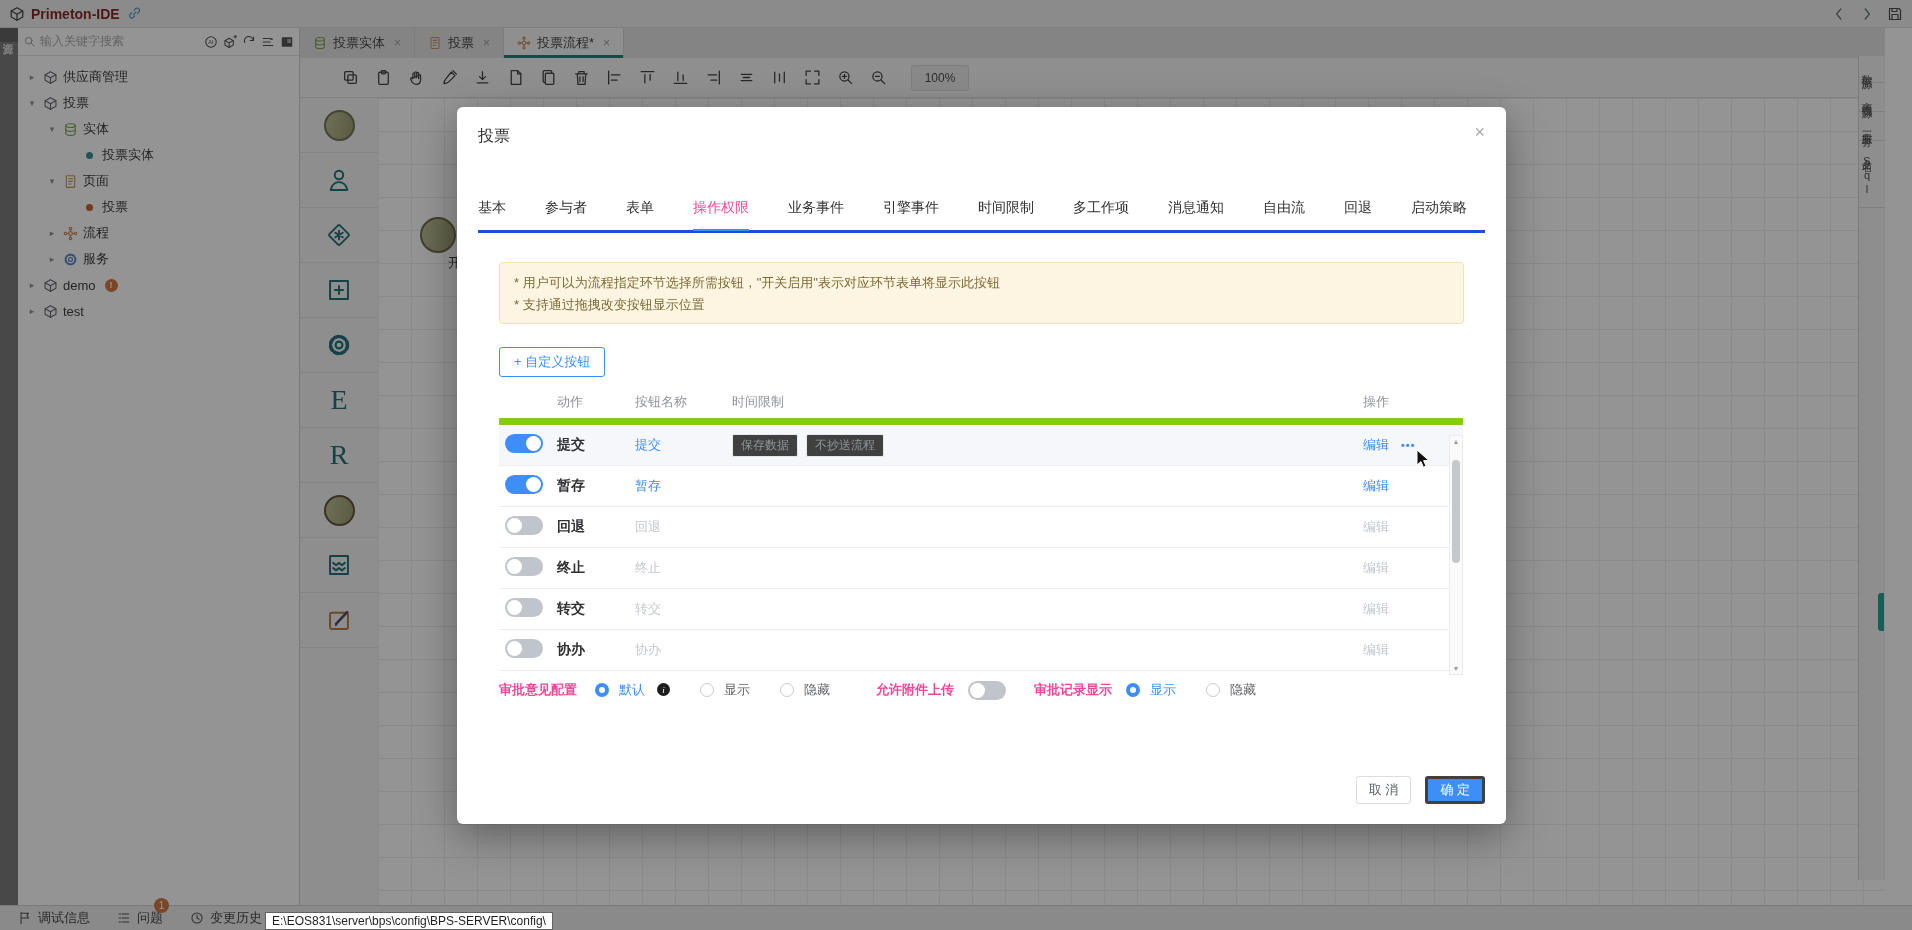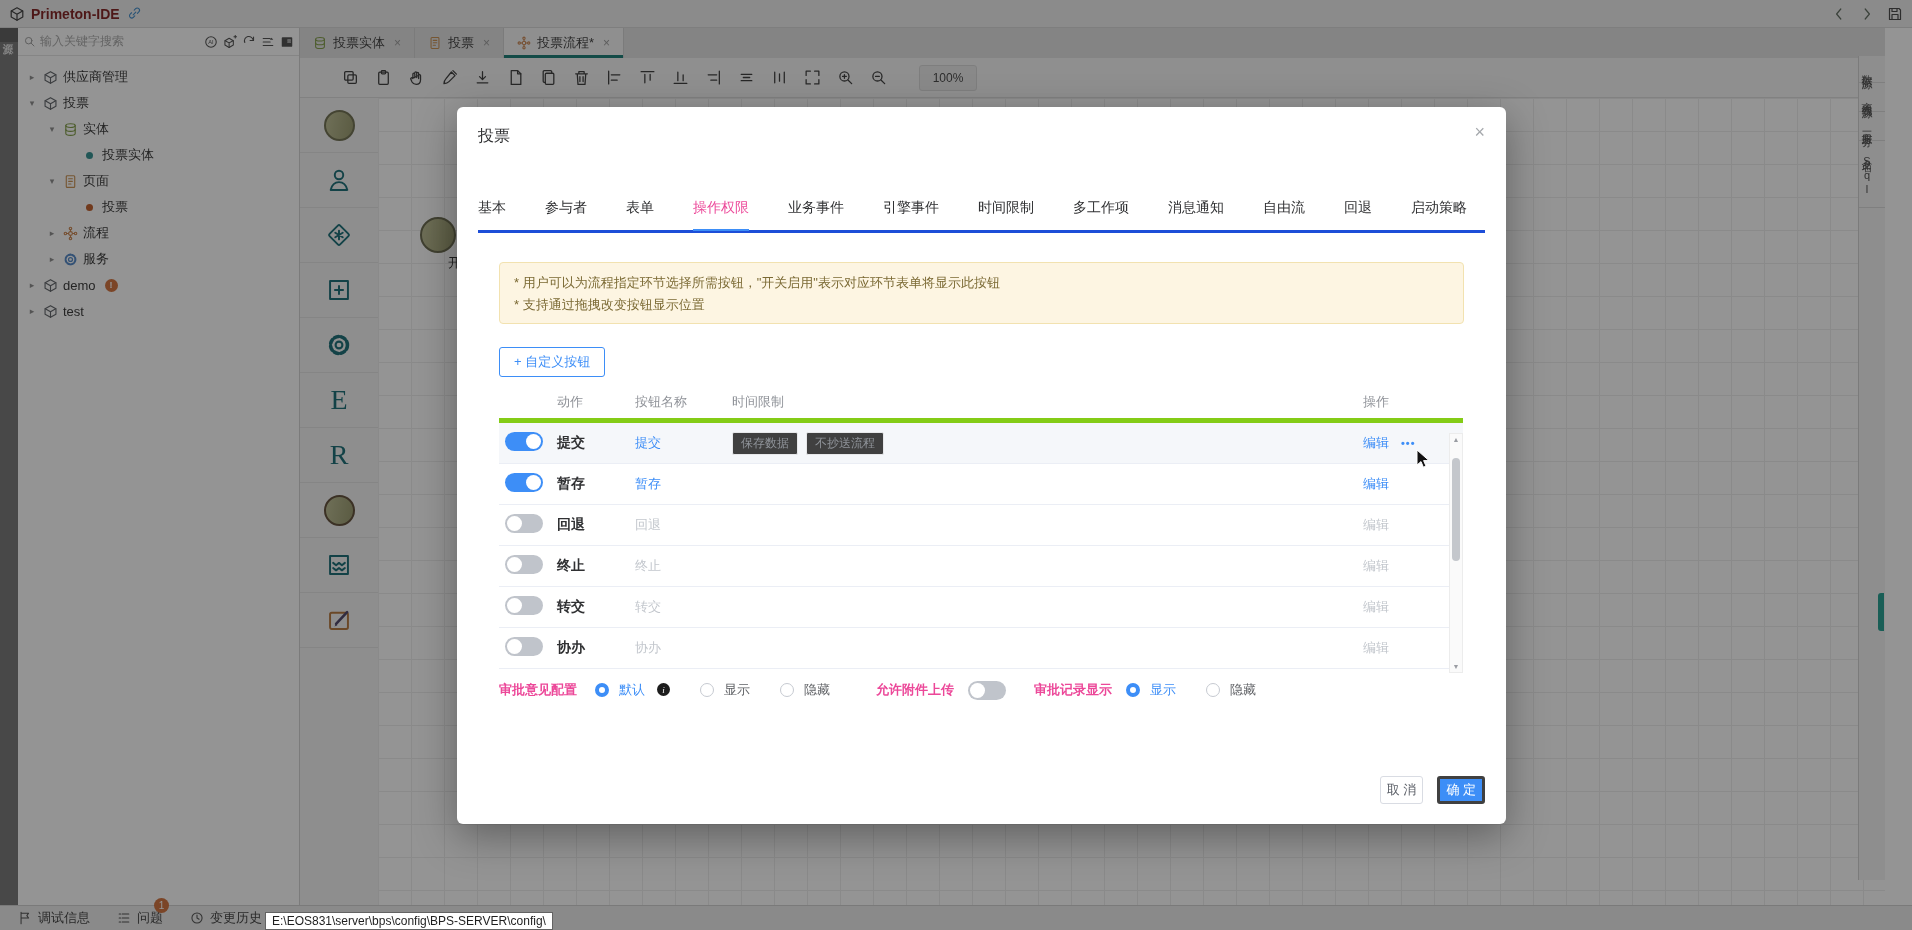--- a/index.html
+++ b/index.html
@@ -36,21 +36,21 @@
   .tbadge{width:13px;height:13px;border-radius:50%;background:#d2703a;color:#fff;font-size:9px;font-weight:700;
           display:inline-flex;align-items:center;justify-content:center;margin-left:4px}
 
   .main{position:absolute;left:300px;top:28px;right:27px;bottom:25px}
   .tabstrip{height:30px;background:#e2e2e2;border-bottom:1px solid #cfcfcf;display:flex}
   .etab{display:flex;align-items:center;gap:6px;padding:0 13px;font-size:13px;color:#3c3c3c;
         border-right:1px solid #d2d2d2;position:relative}
   .etab.active{background:#f6f6f6;box-shadow:inset 0 -3px 0 #157a74}
   .etab .x{color:#9a9a9a;font-size:12px;margin-left:3px}
   .toolbar{position:absolute;left:0;right:0;top:30px;height:40px;background:#f6f6f6;border-bottom:1px solid #dcdcdc;
-           display:flex;align-items:center;gap:24px;padding-left:42px;color:#3a3a3a;box-sizing:border-box}
+           display:flex;align-items:center;gap:16px;padding-left:42px;color:#3a3a3a;box-sizing:border-box}
   .toolbar .ic{font-size:17px}
   .zoombox{width:56px;height:24px;background:#ececec;border:1px solid #d8d8d8;border-radius:3px;
            display:flex;align-items:center;justify-content:center;font-size:12px;color:#444;margin-left:8px}
 
   .palette{position:absolute;left:0;top:70px;width:78px;bottom:0;background:#f4f4f4;border-right:1px solid #ddd}
   .pcell{height:54px;display:flex;align-items:center;justify-content:center;border-bottom:1px solid #e3e3e3;color:#156b74}
   .pcell .ic{font-size:26px}
   .pletter{font-family:"Liberation Serif",serif;font-size:28px;color:#156b74;line-height:1}
   .olive{width:31px;height:31px;border-radius:50%;background:linear-gradient(100deg,#bcbd92,#96976a);
          border:2px solid #6d6d4e;box-sizing:border-box}
@@ -87,21 +87,21 @@
   .mtab.active{color:#ec4899}
   .mtab.active:after{content:"";position:absolute;left:0;right:0;bottom:-1px;height:2px;background:#3d8ef7}
 
   .m-alert{position:absolute;left:42px;right:42px;top:155px;height:62px;box-sizing:border-box;background:#fdf5e2;
            border:1px solid #f2e2b0;border-radius:4px;padding:9px 14px;font-size:13px;color:#7b6a34;line-height:22px}
   .m-add{position:absolute;left:42px;top:240px;height:30px;padding:0 14px;border:1px solid #3d8ef7;color:#3d8ef7;
          background:#fff;border-radius:3px;font-size:13px;display:inline-flex;align-items:center;gap:6px}
 
   .m-table{position:absolute;left:42px;width:964px;top:278px;font-size:13px}
   .t-head{display:flex;height:33px;align-items:center;color:#909399;padding-left:6px;padding-right:14px;box-sizing:border-box}
-  .t-rows{position:relative;border-top:5px solid #84cc16}
+  .t-rows{position:relative;border-top:7px solid #84cc16}
   .t-row{display:flex;height:41px;align-items:center;border-bottom:1px solid #ebeef5;padding-left:6px;padding-right:14px;box-sizing:border-box}
   .t-row.hover{background:#f5f7fa}
   .col-toggle{width:52px;flex:none}
   .col-action{width:78px;flex:none;color:#303133;font-weight:700;font-size:14px}
   .col-name{width:97px;flex:none;color:#3d8ef7}
   .col-name.dis{color:#c3c7cd}
   .col-tags{flex:1;display:flex;gap:8px;align-items:center}
   .col-op{width:86px;flex:none;display:flex;align-items:center}
   .tag{background:#404040;border:1px solid #e7e8ea;color:#8f9399;font-size:12px;padding:2px 8px;border-radius:2px;white-space:nowrap}
   .edit{color:#3d8ef7}
@@ -119,21 +119,21 @@
   .m-settings{position:absolute;left:42px;top:572px;height:22px;display:flex;align-items:center;font-size:13px;color:#606266;white-space:nowrap}
   .slabel{font-weight:700;color:#ec4899}
   .ropt{display:inline-flex;align-items:center;gap:10px;margin-right:30px}
   .radio{width:14px;height:14px;border-radius:50%;border:1px solid #c6cad1;background:#fff;box-sizing:border-box;flex:none}
   .radio.checked{border:4.5px solid #3d8ef7}
   .ropt.checked .rlabel{color:#3d8ef7}
   .info{width:13px;height:13px;border-radius:50%;background:#1d1d1d;color:#fff;font-size:9px;display:inline-flex;
         align-items:center;justify-content:center;font-style:italic;font-family:"Liberation Serif",serif;margin-left:2px}
 
   .m-footer{position:absolute;right:21px;bottom:20px;display:flex;gap:14px}
-  .btn{height:28px;border-radius:3px;font-size:13px;padding:0 6px;display:inline-flex;align-items:center;justify-content:center;box-sizing:border-box}
+  .btn{height:28px;border-radius:3px;font-size:13px;padding:0 12px;display:inline-flex;align-items:center;justify-content:center;box-sizing:border-box}
   .btn.ghost{border:1px solid #d9dce3;color:#5a5e66;background:#fff}
   .btn.primary{background:#3d8ef7;color:#fff;border:3px solid #404040}
 
   .tooltip{position:absolute;left:265px;top:912px;z-index:30;background:#fff;border:1px solid #636363;
            font-size:12px;color:#1f1f1f;padding:1px 6px;white-space:nowrap}
   .cursor{position:absolute;left:1416px;top:449px;z-index:40}
 </style>
 </head>
 <body>
 

